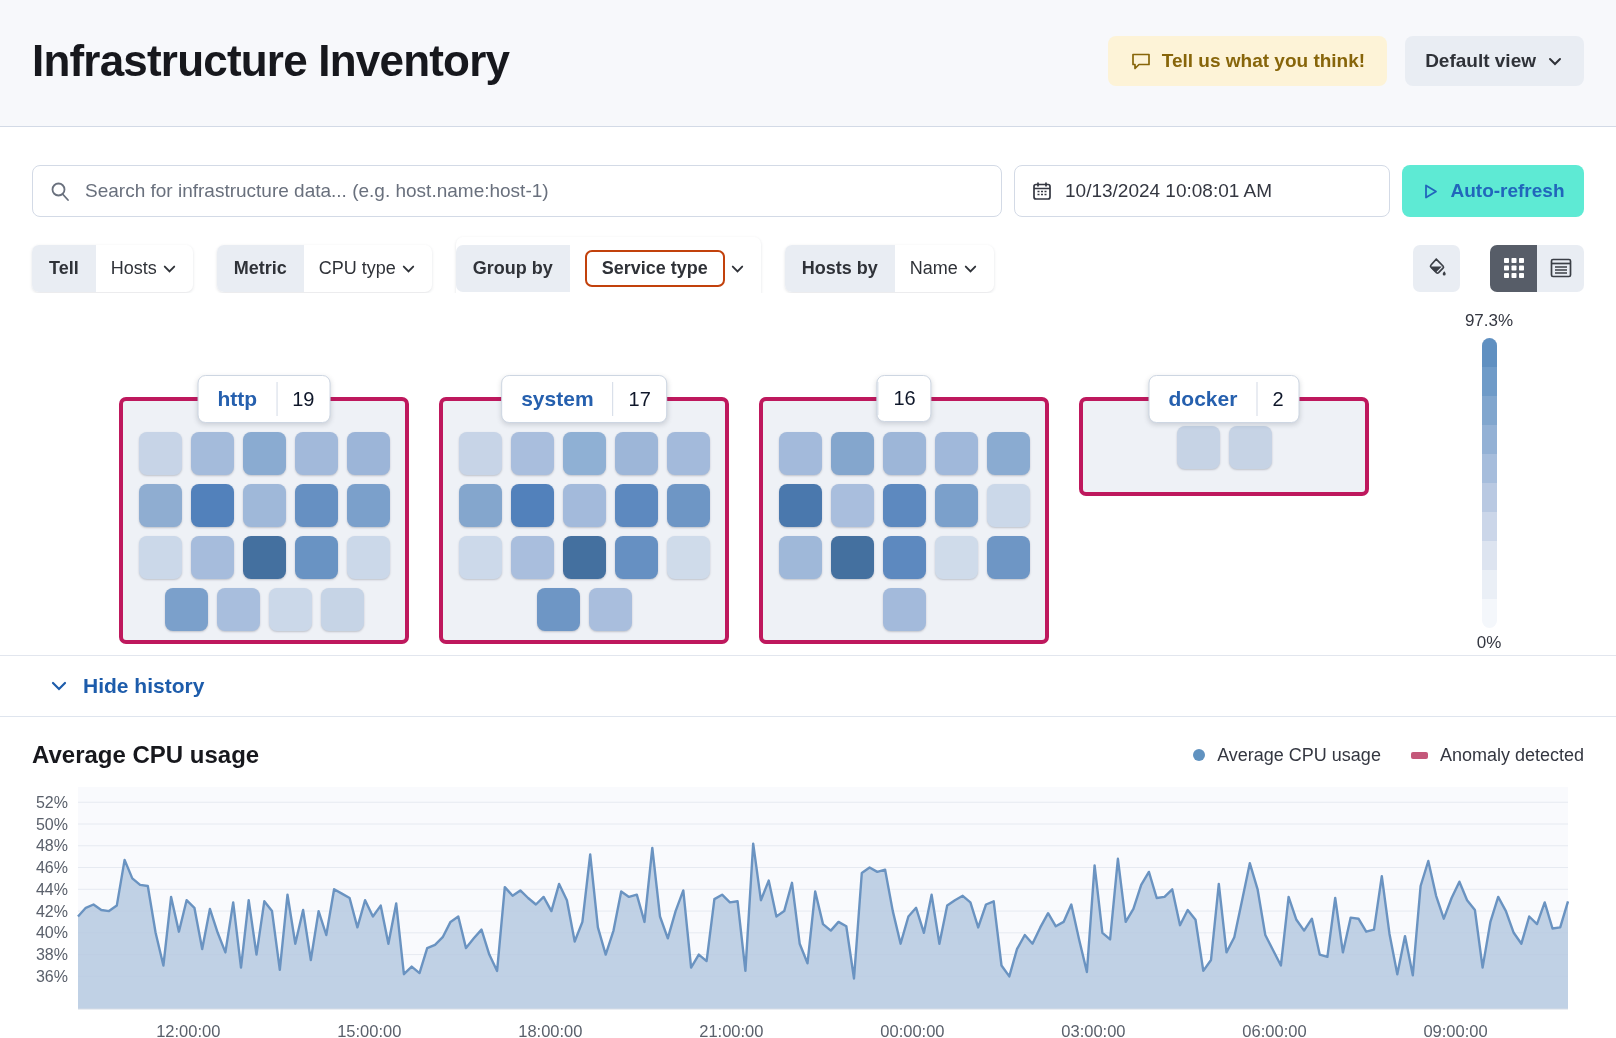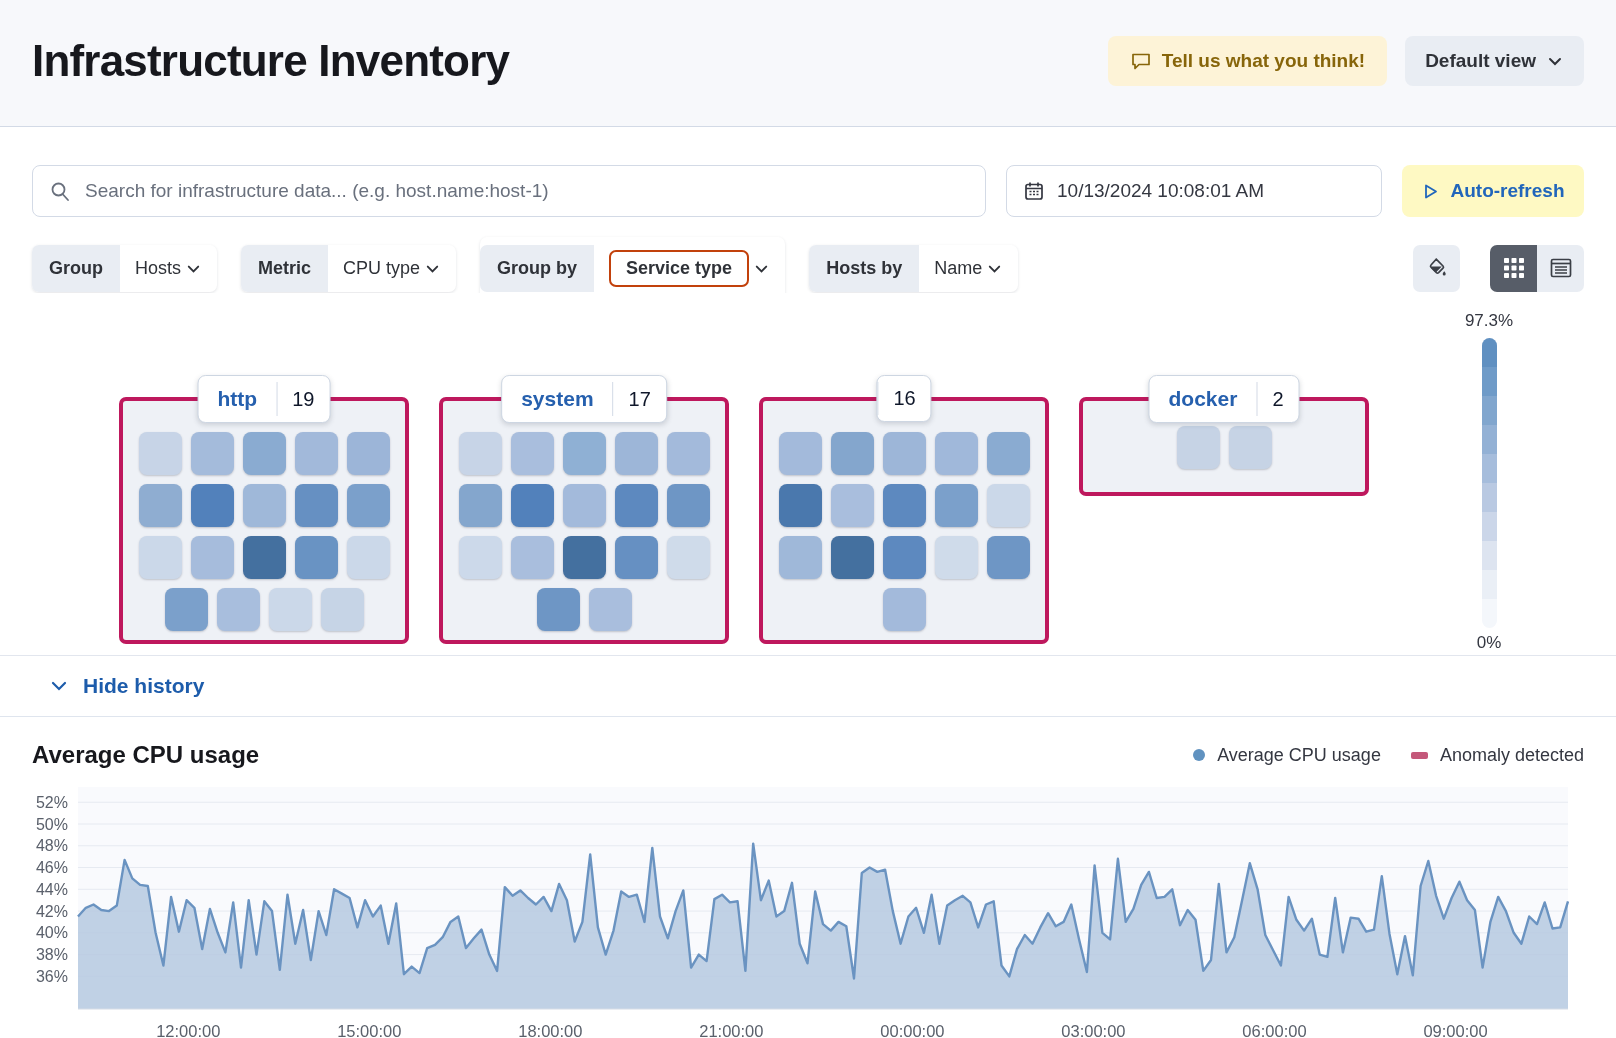--- a/index.html
+++ b/index.html
@@ -8,26 +8,26 @@
 
   
   .header { background:#f7f8fb; border-bottom:1px solid #d3dae6; padding:22px 32px 26px; display:flex; justify-content:space-between; align-items:center; height:127px; }
   .page-title { font-size:44px; margin:0; font-weight:800; color:#17181d; letter-spacing:-0.8px; }
   .header-actions { display:flex; gap:18px; align-items:center; }
   .btn { border:none; cursor:pointer; font-family:inherit; display:inline-flex; align-items:center; gap:10px; border-radius:8px; font-size:19px; }
   .btn-feedback { background:#fdf3d7; color:#87650a; font-weight:700; padding:14px 22px; }
   .btn-view { background:#e9edf3; color:#2f3238; font-weight:700; padding:14px 20px; }
 
   
-  .toolbar { padding:38px 32px 0; display:flex; gap:20px; }
+  .toolbar { padding:38px 32px 0; display:flex; gap:12px; }
   .search-box { flex:1; height:52px; background:#fff; border:1px solid #d3dae6; border-radius:8px; display:flex; align-items:center; padding:0 16px; gap:12px; }
   .search-box input { border:none; outline:none; flex:1; font-size:19px; color:#343741; background:transparent; font-family:inherit; }
   .search-box input::placeholder { color:#69707d; }
   .datepicker { width:376px; height:52px; background:#fff; border:1px solid #d3dae6; border-radius:8px; display:flex; align-items:center; padding:0 16px; gap:12px; font-size:19px; color:#343741; cursor:pointer; }
-  .btn-autorefresh { width:182px; height:52px; justify-content:center; background:#fef9c3; color:#2166bb; font-weight:700; font-size:19px; }
+  .btn-autorefresh { width:182px; height:52px; justify-content:center; background:#5eead4; color:#2166bb; font-weight:700; font-size:19px; }
 
   
   .filter-row { margin:26px 32px 0; display:flex; align-items:center; height:50px; }
   .filter-group { display:inline-flex; align-items:center; border-radius:7px; background:#fff; box-shadow:0 1px 3px rgba(53,63,80,.15); margin-right:24px; }
   .filter-label { background:#e9edf3; padding:13px 17px; font-weight:700; font-size:18px; border-radius:7px 0 0 7px; color:#2f3238; }
   .filter-value { padding:13px 15px; font-size:18px; display:flex; gap:4px; align-items:center; color:#2f3238; cursor:pointer; }
   .filter-pill { border:2px solid #c2410c; border-radius:7px; padding:6px 15px; font-weight:700; }
   .right-tools { margin-left:auto; display:flex; gap:30px; align-items:center; }
   .icon-btn { width:47px; height:47px; border:none; border-radius:7px; background:#e9edf3; display:flex; align-items:center; justify-content:center; cursor:pointer; }
   .toggle-group { display:flex; }
@@ -119,21 +119,21 @@
             <path d="M5 3.5l10 6-10 6z"></path>
           </svg>
       </span>
       <span>Auto-refresh</span>
     </button>
   </div>
 
   <div class="filter-row">
     <div id="filter-groups" style="display:flex;align-items:center;">
         <div class="filter-group">
-          <span class="filter-label">Group</span>
+          <span class="filter-label">Tell</span>
           <span class="filter-value">
             <span>Hosts</span>
             <svg width="17" height="17" viewBox="0 0 18 18">
               <path d="M4 7l5 5 5-5" fill="none" stroke="#2f3238" stroke-width="2" stroke-linecap="round"></path>
             </svg>
           </span>
         </div>
         <div class="filter-group">
           <span class="filter-label">Metric</span>
           <span class="filter-value">

